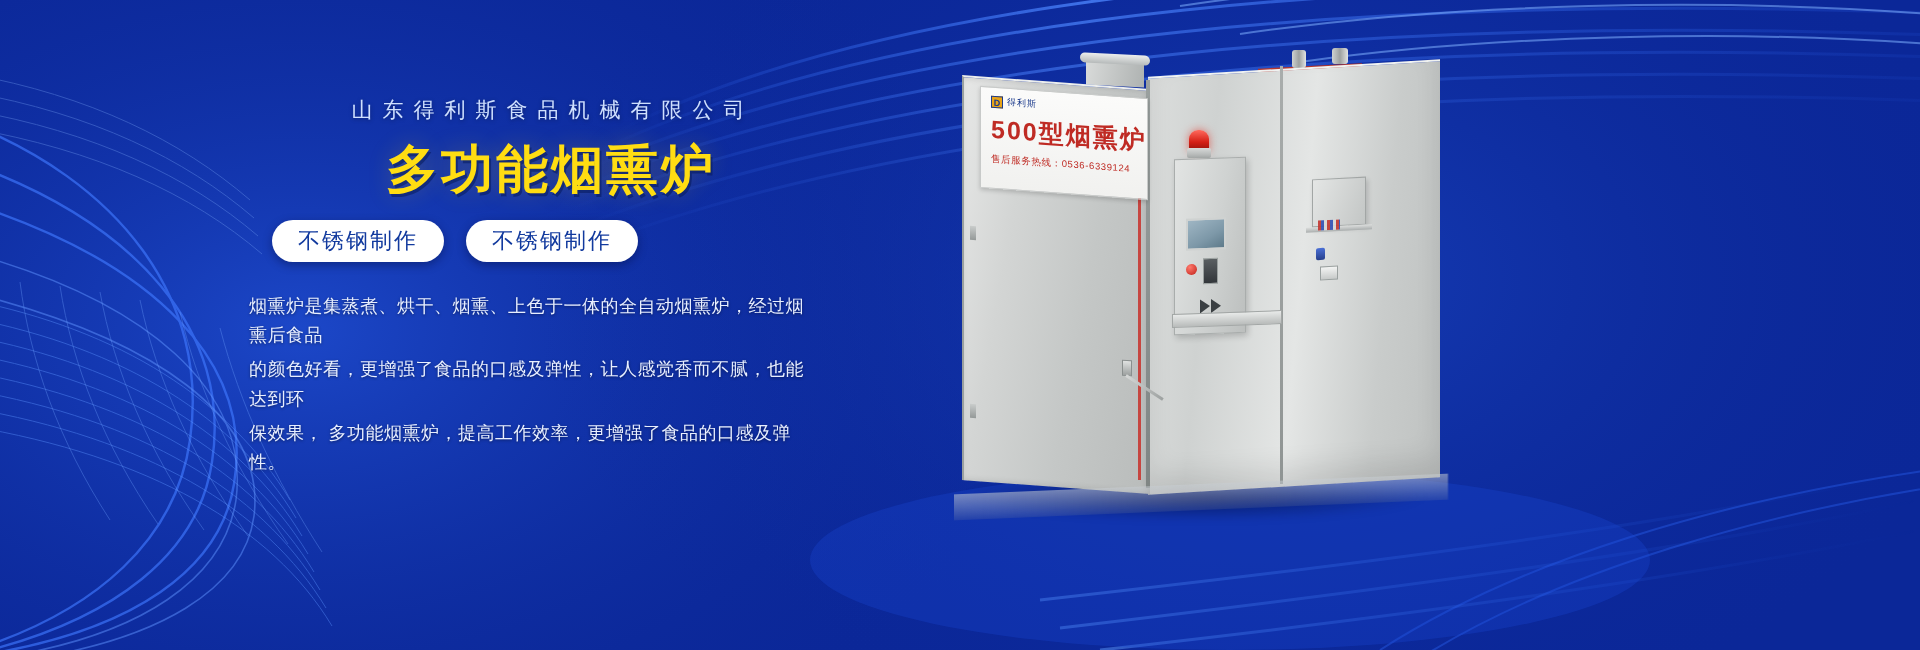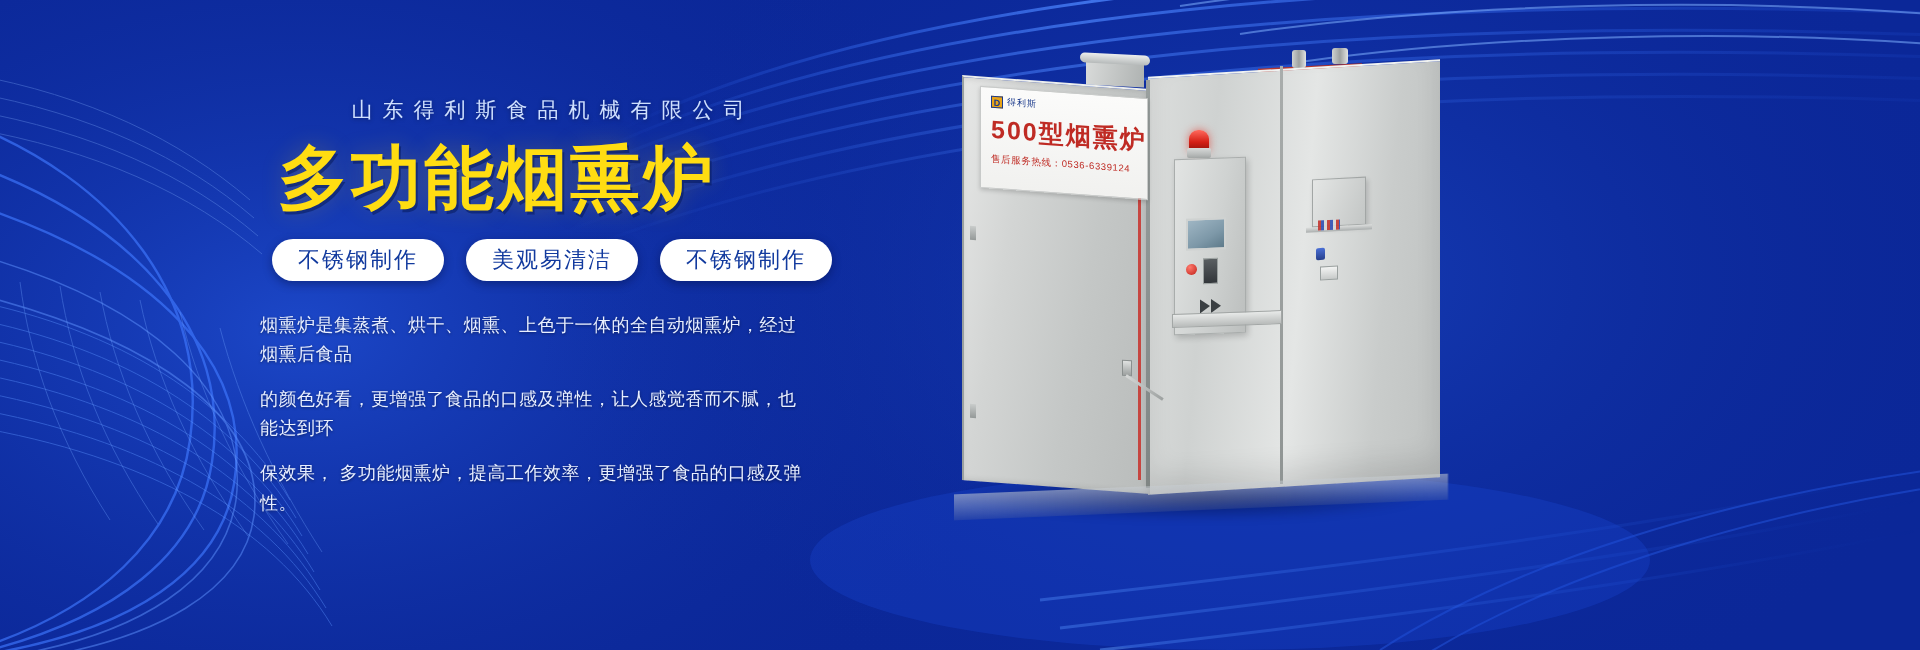--- a/index.html
+++ b/index.html
@@ -23,39 +23,39 @@
   .copy{position:absolute;left:244px;top:96px;width:580px;}
 
   .company{
     color:#cfe0ff;font-size:21px;letter-spacing:10px;
     text-align:center;margin-left:38px;
     text-shadow:0 1px 4px rgba(0,0,0,.35);
     white-space:nowrap;
   }
 
   .headline{
-    margin-top:18px;margin-left:34px;
-    font-size:70px;line-height:1.04;font-weight:bold;
+    margin-top:18px;text-align:center;margin-left:34px;
+    font-size:52px;line-height:1.04;font-weight:bold;
     color:#ffdd12;letter-spacing:3px;white-space:nowrap;
     text-shadow:2px 3px 0 rgba(6,26,92,.55), 0 0 24px rgba(255,210,0,.22);
   }
 
   .pills{display:flex;gap:22px;margin-top:24px;margin-left:28px;}
   .pill{
     background:#ffffff;color:#123a9e;border-radius:24px;
     height:42px;display:flex;align-items:center;justify-content:center;
     padding:18px 26px;font-size:22px;letter-spacing:2px;white-space:nowrap;
     box-shadow:0 3px 10px rgba(2,12,60,.42);
   }
 
   .body-copy{
     margin-top:30px;color:#e8efff;font-size:18px;line-height:1.62;
     letter-spacing:.5px;text-shadow:0 1px 3px rgba(0,0,0,.45);
   }
-  .body-copy p{margin:16px;}
+  .body-copy p{margin:5px;}
 
   
   .machine-wrap{position:absolute;left:940px;top:40px;width:560px;height:500px;}
 
   .shadow-pad{
     position:absolute;left:20px;top:430px;width:470px;height:52px;
     background:radial-gradient(ellipse at 50% 50%, rgba(2,10,55,.62) 0%, rgba(2,10,55,0) 70%);
     filter:blur(3px);
   }
 
@@ -323,23 +323,20 @@
 
     <div class="company">山东得利斯食品机械有限公司</div>
 
     <div class="headline">多功能烟熏炉</div>
 
     <div class="pills">
       <div class="pill">
         <span>不锈钢制作</span>
       </div>
       <div class="pill">
-        <span>美观易清洁</span>
-      </div>
-      <div class="pill">
         <span>不锈钢制作</span>
       </div>
     </div>
 
     <div class="body-copy">
       <p>烟熏炉是集蒸煮、烘干、烟熏、上色于一体的全自动烟熏炉，经过烟熏后食品</p>
       <p>的颜色好看，更增强了食品的口感及弹性，让人感觉香而不腻，也能达到环</p>
       <p>保效果， 多功能烟熏炉，提高工作效率，更增强了食品的口感及弹性。</p>
     </div>
   </div>

